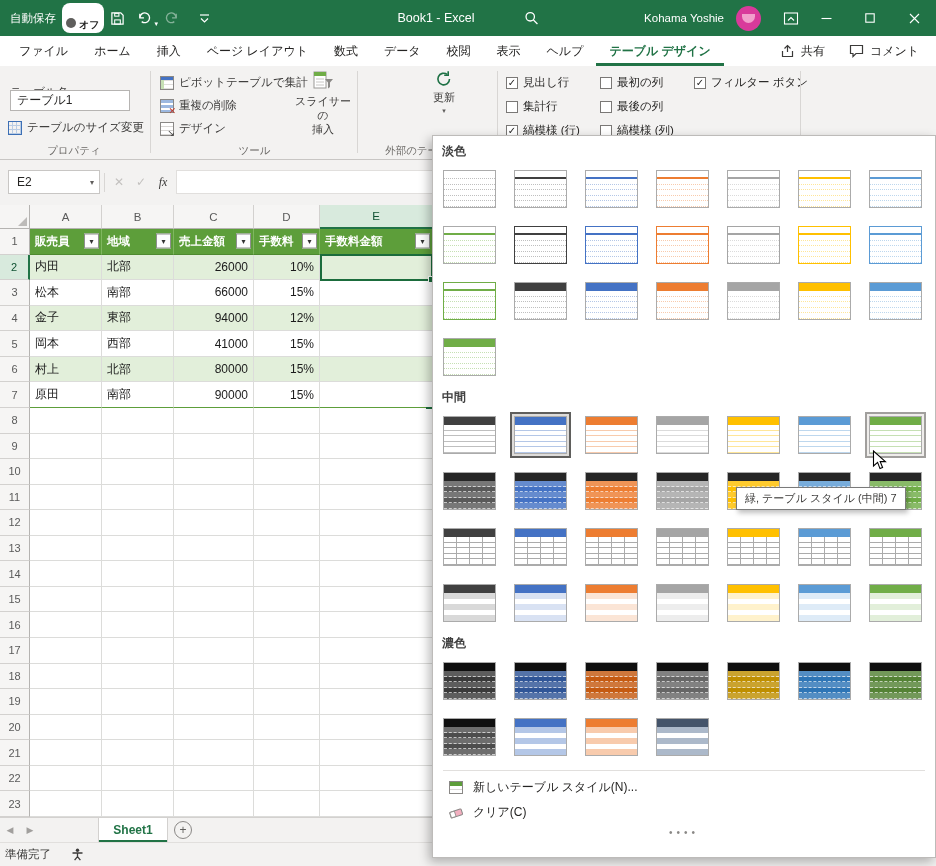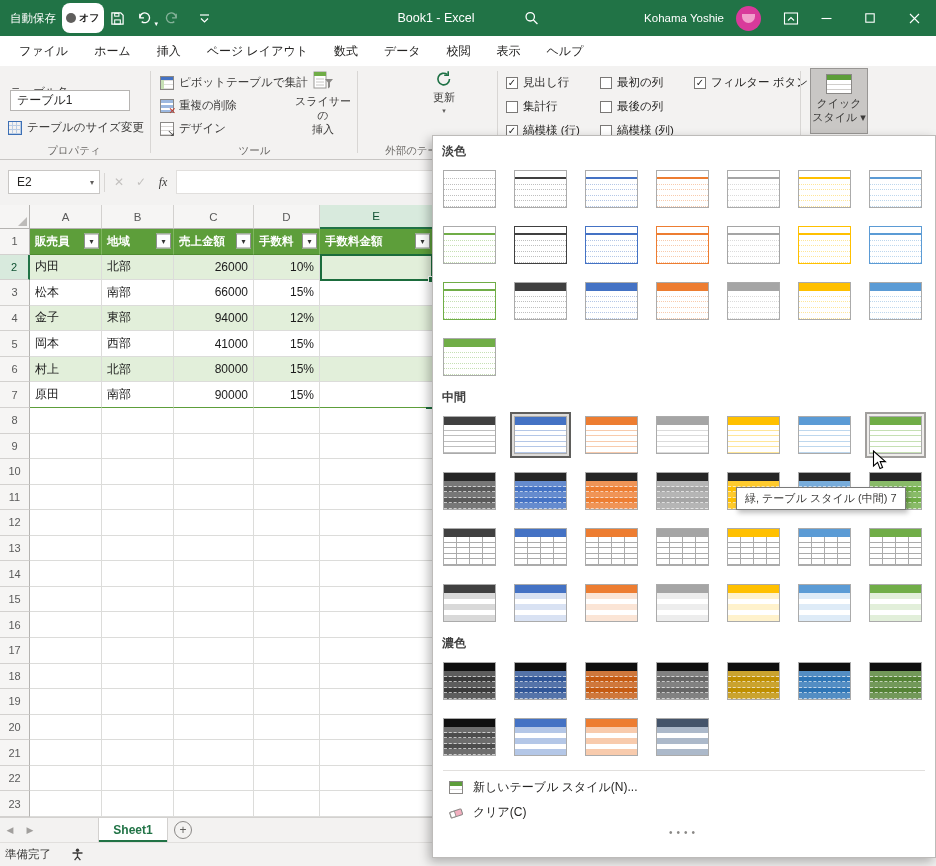--- a/index.html
+++ b/index.html
@@ -3,21 +3,21 @@
 <meta charset="utf-8">
 <style>
   html,body{margin:0;padding:0;background:#888;}
   .app{position:relative;width:936px;height:866px;background:#fff;overflow:hidden;
        font-family:"Liberation Sans","DejaVu Sans",sans-serif;color:#252423;}
   button{background:none;border:0;padding:0;margin:0;font:inherit;color:inherit;cursor:default;}
 
   
   .titlebar{position:absolute;top:0;left:0;right:0;height:36px;background:#217346;display:flex;align-items:center;color:#fff;z-index:20;}
   .autosave{display:flex;align-items:center;gap:6px;margin-left:10px;font-size:11.5px;}
-  .pill{width:42px;height:16px;border-radius:8px;background:#fff;display:flex;align-items:center;gap:3px;padding:15px 4px;box-sizing:border-box;}
+  .pill{width:42px;height:16px;border-radius:8px;background:#fff;display:flex;gap:3px;padding:15px 4px;box-sizing:border-box;}
   .knob{width:10px;height:10px;border-radius:50%;background:#5f5e5c;flex:none;}
   .as-state{color:#252423;font-size:10px;font-weight:700;}
   .tb-icon{width:27px;height:36px;display:flex;align-items:center;justify-content:center;position:relative;}
   .tb-icon .caret{position:absolute;right:0;bottom:8px;font-size:7px;color:#fff;}
   .tb-icon.dim{opacity:.45;}
   .qat{margin-left:6px;display:flex;}
   .title-center{position:absolute;left:50%;top:0;transform:translateX(-50%);height:36px;display:flex;align-items:center;gap:50px;font-size:12.5px;}
   .tb-right{margin-left:auto;display:flex;align-items:center;height:36px;}
   .user{font-size:11.5px;margin-right:12px;}
   .avatar{width:25px;height:25px;border-radius:50%;background:#D93A9B;margin-right:16px;position:relative;}
@@ -197,20 +197,37 @@
   <div class="tabrow">
     <button class="rtab" style="margin-left:6px;">ファイル</button>
     <button class="rtab">ホーム</button>
     <button class="rtab">挿入</button>
     <button class="rtab">ページ レイアウト</button>
     <button class="rtab">数式</button>
     <button class="rtab">データ</button>
     <button class="rtab">校閲</button>
     <button class="rtab">表示</button>
     <button class="rtab">ヘルプ</button>
+    <button class="rtab active">テーブル デザイン</button>
+    <div class="tab-right">
+      <button class="pill-btn">
+        <svg width="15" height="14" viewBox="0 0 15 14">
+            <path d="M7.5 1.5 V8" stroke="#3B3A39" stroke-width="1.2" fill="none"></path>
+            <path d="M4.5 4.5 L7.5 1.5 L10.5 4.5" stroke="#3B3A39" stroke-width="1.2" fill="none"></path>
+            <path d="M2.5 7 V12.5 H12.5 V7" stroke="#3B3A39" stroke-width="1.2" fill="none"></path>
+          </svg>
+        <span>共有</span>
+      </button>
+      <button class="pill-btn">
+        <svg width="15" height="14" viewBox="0 0 15 14">
+            <path d="M1.5 1.5 H13.5 V9.5 H7 L4 12.5 V9.5 H1.5 Z" fill="none" stroke="#3B3A39" stroke-width="1.2"></path>
+          </svg>
+        <span>コメント</span>
+      </button>
+    </div>
   </div>
 
   <div class="ribbon">
     <span class="tname-label">テーブル名:</span>
     <div class="tname-input">テーブル1</div>
     <button class="sbtn" style="left:8px;top:54px;">
       <span class="mini-ic ic-resize"></span>
       <span>テーブルのサイズ変更</span>
     </button>
     <div class="rgroup-label" style="left:0;width:148px;text-align:center;">プロパティ</div>
@@ -275,25 +292,20 @@
     <div class="chk" style="left:600px;top:57px;">
       <span class="box"></span>
       <span>縞模様 (列)</span>
     </div>
     <div class="chk" style="left:694px;top:9px;">
       <span class="box on"></span>
       <span>フィルター ボタン</span>
     </div>
     <div class="rsep" style="left:800px;"></div>
 
-    <button class="quick-btn">
-      <span class="qs-icon"></span>
-      <span>クイック</span>
-      <span><span>スタイル</span> <span class="bcaret">▾</span></span>
-    </button>
   </div>
 
   <div class="fbar">
     <div class="namebox">
       <span>E2</span>
       <span class="nb-caret">▾</span>
     </div>
     <div class="fdiv"></div>
     <button class="fbtn" style="left:108px;color:#C3C1BF;">✕</button>
     <button class="fbtn" style="left:130px;color:#C3C1BF;">✓</button>

